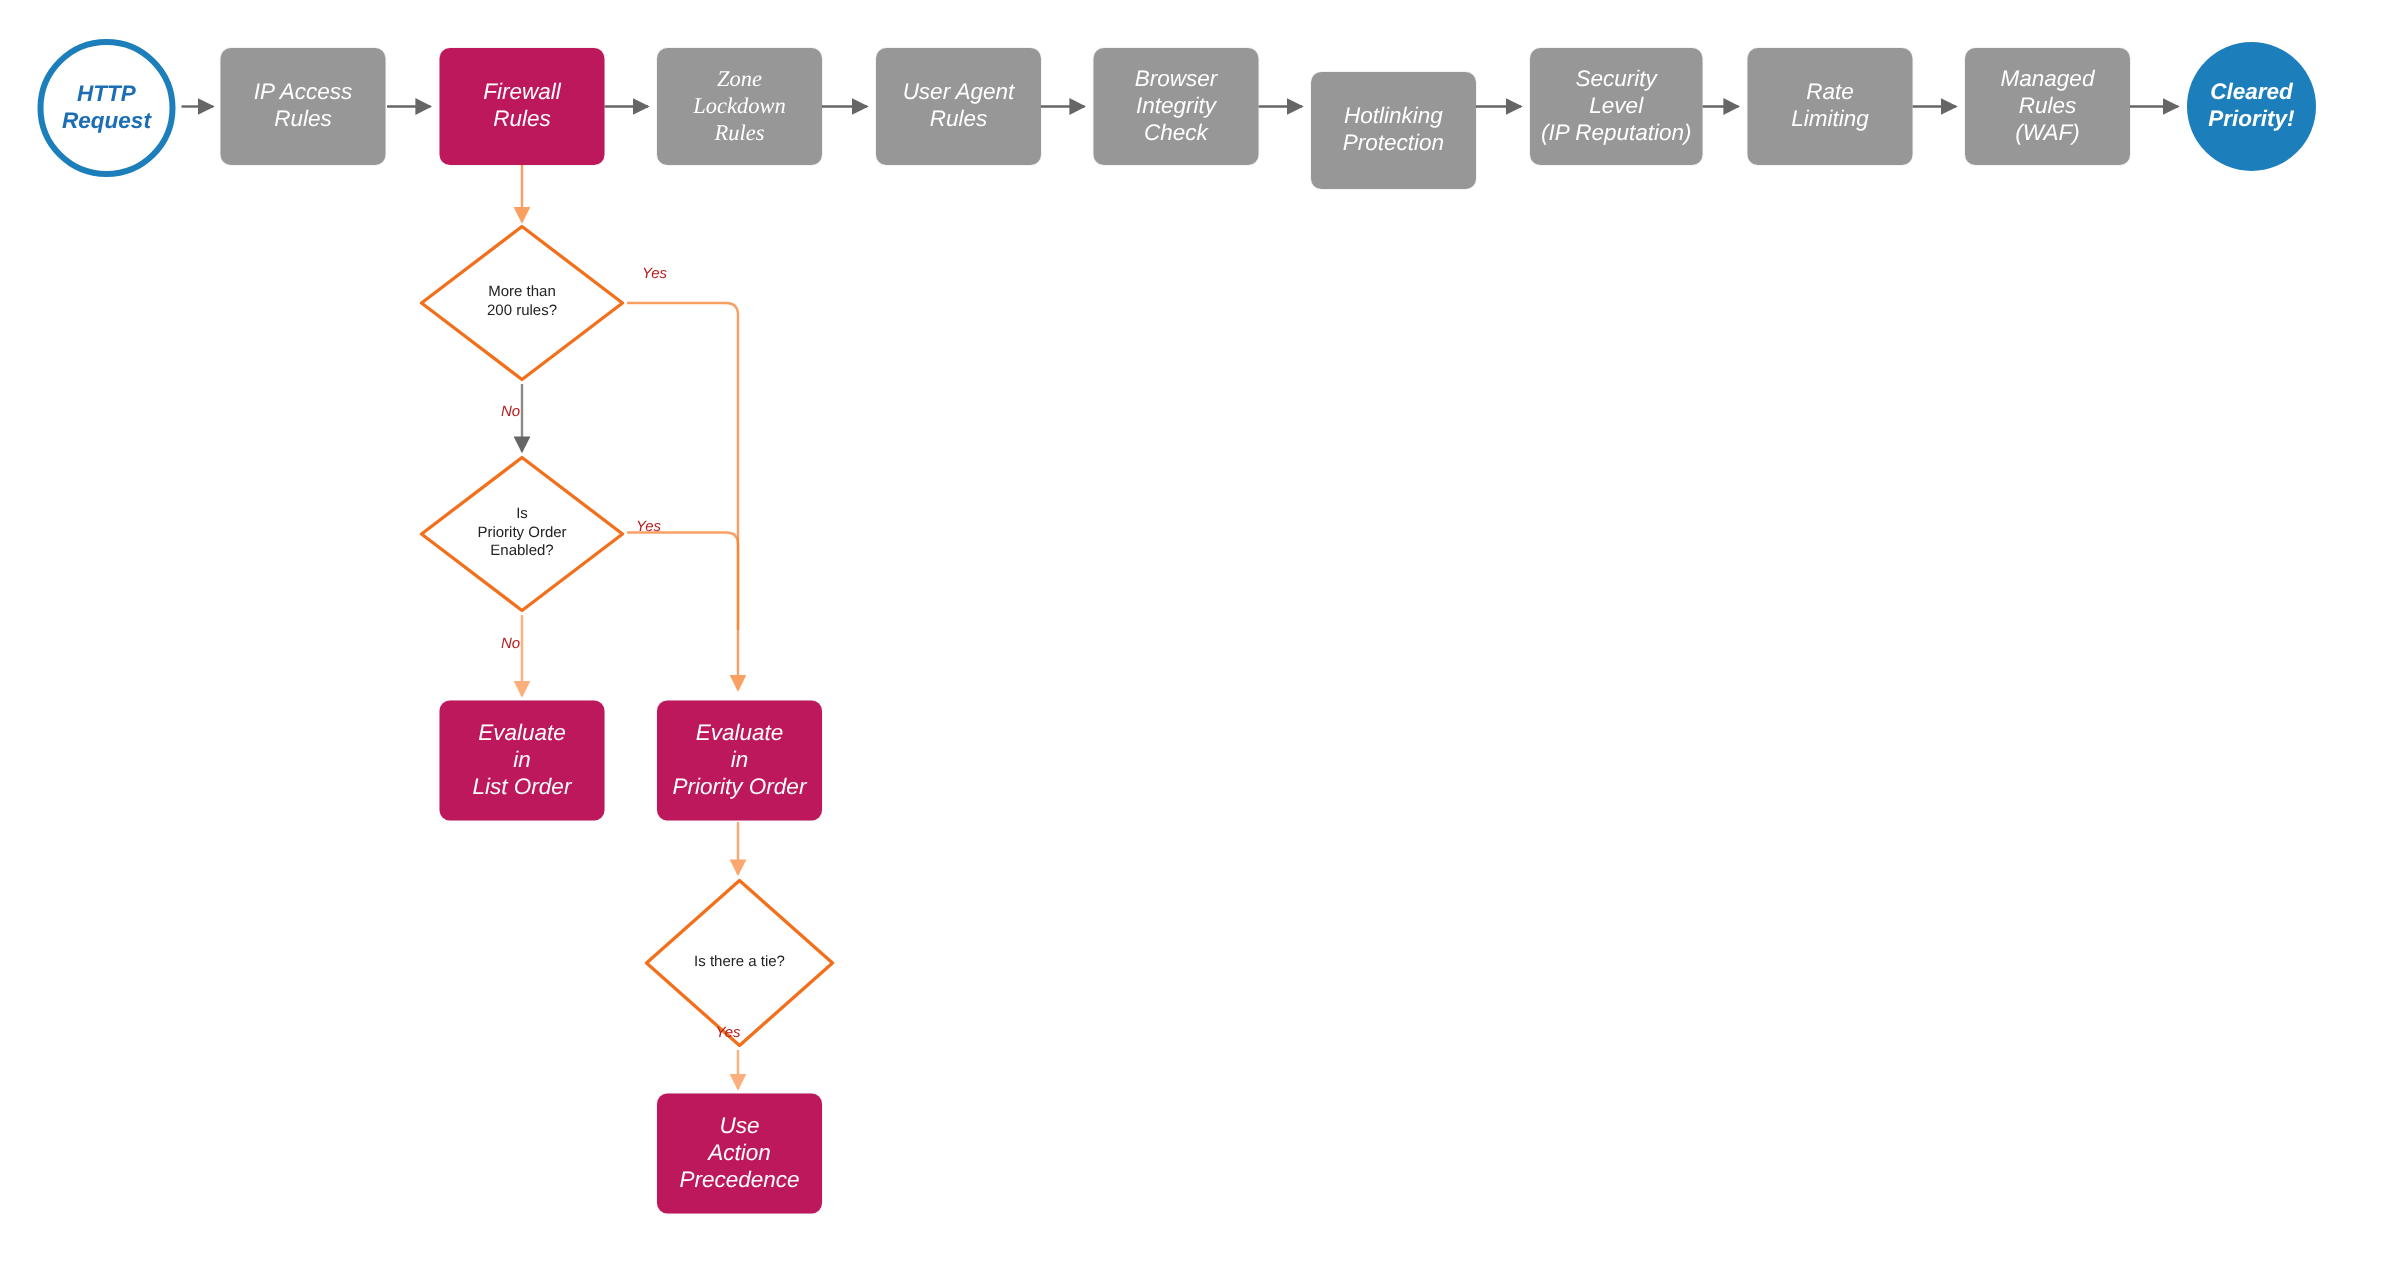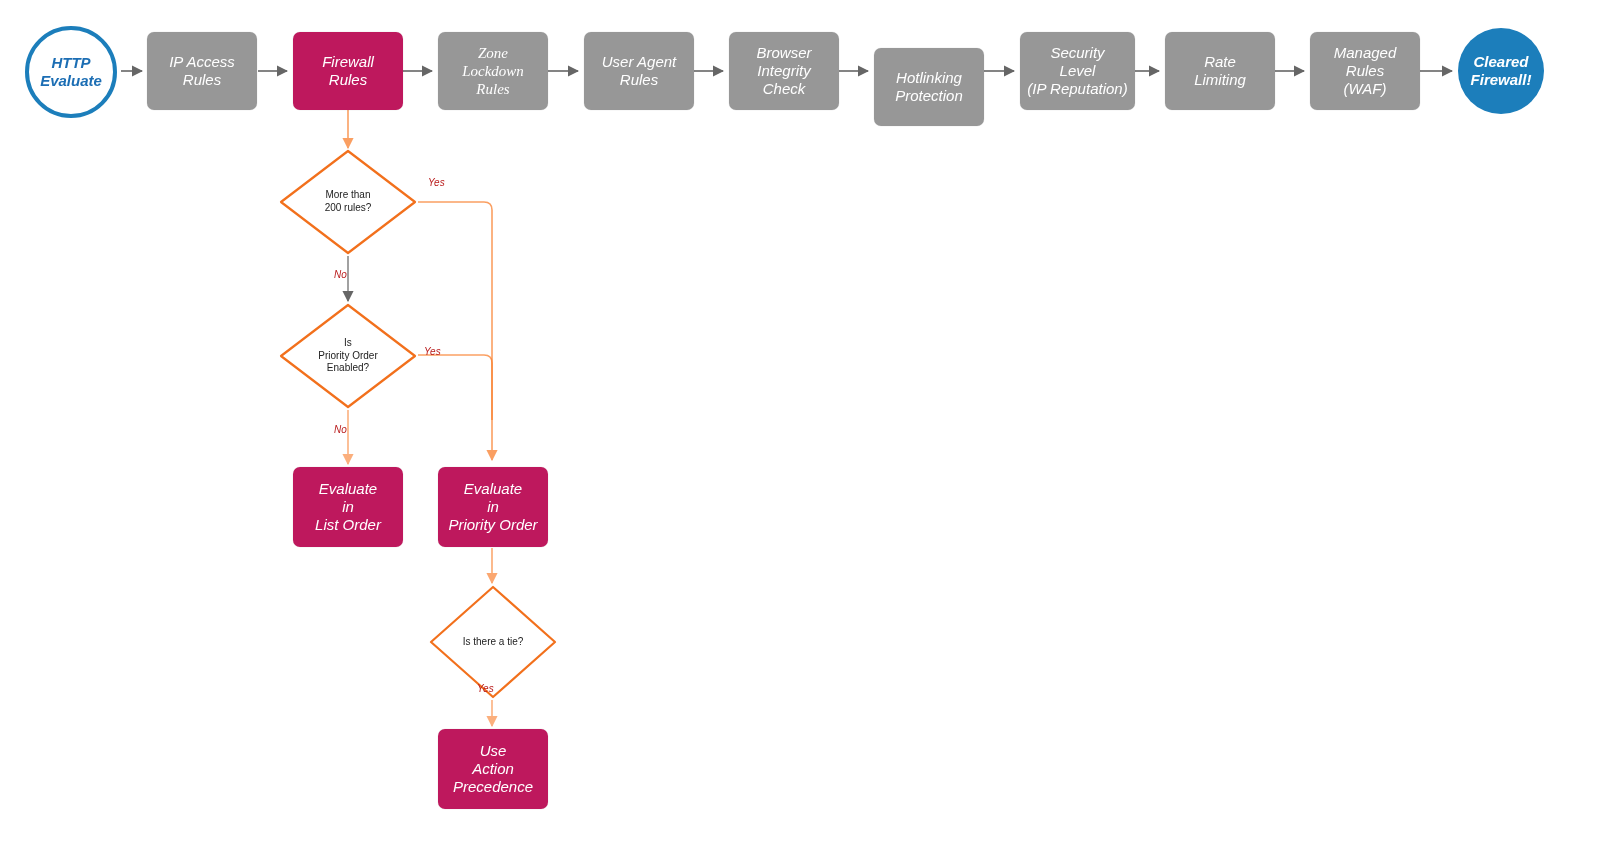--- a/index.html
+++ b/index.html
@@ -139,21 +139,21 @@
       <line x1="492" y1="548" x2="492" y2="583"></line>
     </g>
 
     <g stroke="#F97B27" stroke-width="1.6" fill="none" opacity="0.60" marker-end="url(#arrowOrange)">
       <line x1="492" y1="700" x2="492" y2="726"></line>
     </g>
   </svg>
 
   <div class="node term start" style="left:25px; top:26px; width:92px; height:92px;">
     <span class="nowrap-lines">HTTP
-Evaluate</span>
+Request</span>
   </div>
 
   <div class="node proc gray" style="left:147px; top:32px; width:110px; height:78px;">
     <span class="nowrap-lines">IP Access
 Rules</span>
   </div>
 
   <div class="node proc orange" style="left:293px; top:32px; width:110px; height:78px;">
     <span class="nowrap-lines">Firewall
 Rules</span>
@@ -193,21 +193,21 @@
   </div>
 
   <div class="node proc gray" style="left:1310px; top:32px; width:110px; height:78px;">
     <span class="nowrap-lines">Managed
 Rules
 (WAF)</span>
   </div>
 
   <div class="node term end" style="left:1458px; top:28px; width:86px; height:86px;">
     <span class="nowrap-lines">Cleared
-Firewall!</span>
+Priority!</span>
   </div>
 
   <div class="diamond-wrap" style="left:278px; top:148px; width:140px; height:108px;">
     <svg width="140" height="108" viewBox="0 0 140 108">
       <polygon points="70,3 137,54 70,105 3,54" fill="#ffffff" stroke="#F2701C" stroke-width="2.2" stroke-linejoin="round"></polygon>
     </svg>
     <div class="diamond-label">More than
 200 rules?</div>
   </div>
 

